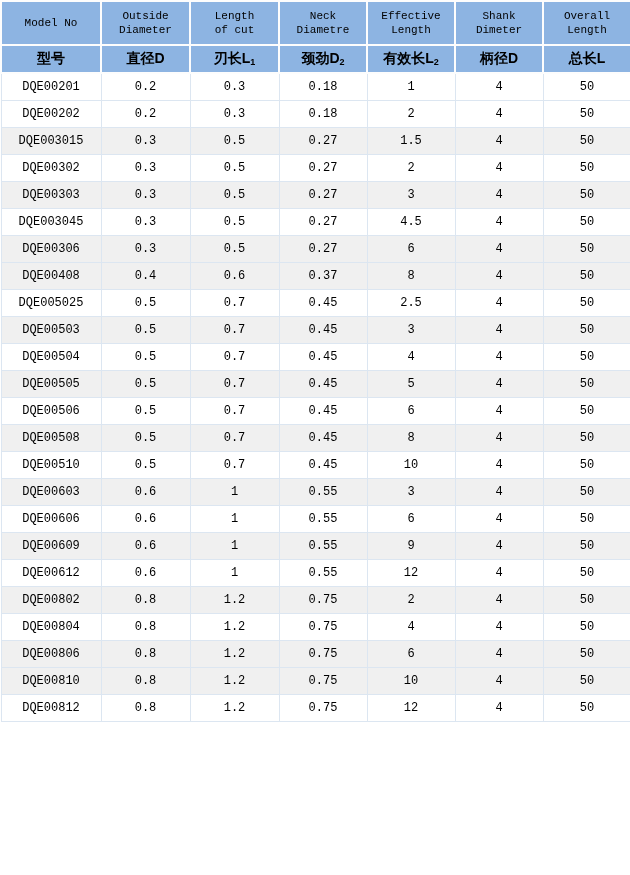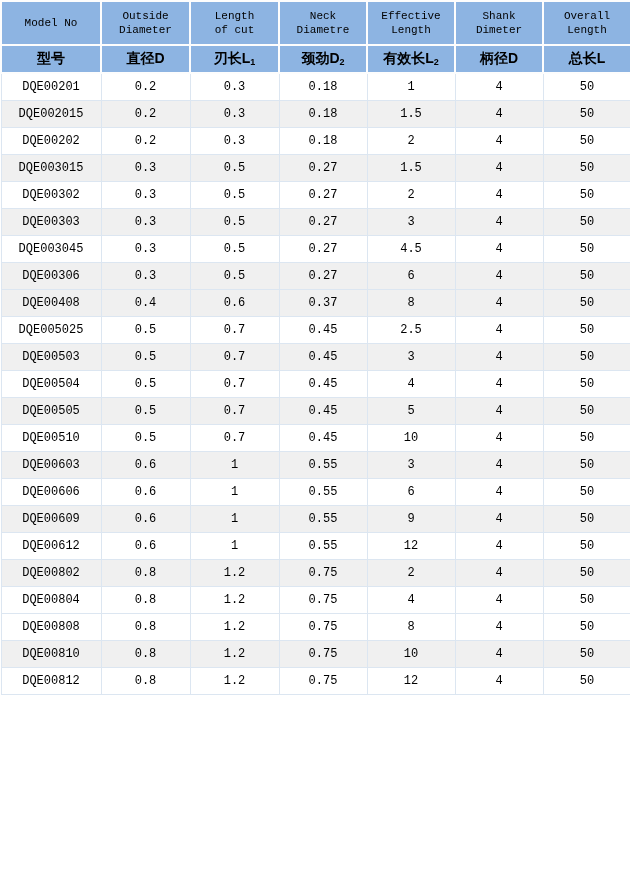--- a/index.html
+++ b/index.html
@@ -111,29 +111,20 @@
   <tbody>
       <tr>
     <td>DQE00201</td>
     <td>0.2</td>
     <td>0.3</td>
     <td>0.18</td>
     <td>1</td>
     <td>4</td>
     <td>50</td>
   </tr>
-      <tr class="alt">
-    <td>DQE002015</td>
-    <td>0.2</td>
-    <td>0.3</td>
-    <td>0.18</td>
-    <td>1.5</td>
-    <td>4</td>
-    <td>50</td>
-  </tr>
       <tr>
     <td>DQE00202</td>
     <td>0.2</td>
     <td>0.3</td>
     <td>0.18</td>
     <td>2</td>
     <td>4</td>
     <td>50</td>
   </tr>
       <tr class="alt">
@@ -220,20 +211,38 @@
       <tr class="alt">
     <td>DQE00505</td>
     <td>0.5</td>
     <td>0.7</td>
     <td>0.45</td>
     <td>5</td>
     <td>4</td>
     <td>50</td>
   </tr>
       <tr>
+    <td>DQE00506</td>
+    <td>0.5</td>
+    <td>0.7</td>
+    <td>0.45</td>
+    <td>6</td>
+    <td>4</td>
+    <td>50</td>
+  </tr>
+      <tr class="alt">
+    <td>DQE00508</td>
+    <td>0.5</td>
+    <td>0.7</td>
+    <td>0.45</td>
+    <td>8</td>
+    <td>4</td>
+    <td>50</td>
+  </tr>
+      <tr>
     <td>DQE00510</td>
     <td>0.5</td>
     <td>0.7</td>
     <td>0.45</td>
     <td>10</td>
     <td>4</td>
     <td>50</td>
   </tr>
       <tr class="alt">
     <td>DQE00603</td>
@@ -282,26 +291,26 @@
   </tr>
       <tr>
     <td>DQE00804</td>
     <td>0.8</td>
     <td>1.2</td>
     <td>0.75</td>
     <td>4</td>
     <td>4</td>
     <td>50</td>
   </tr>
-      <tr>
-    <td>DQE00808</td>
-    <td>0.8</td>
-    <td>1.2</td>
-    <td>0.75</td>
-    <td>8</td>
+      <tr class="alt">
+    <td>DQE00806</td>
+    <td>0.8</td>
+    <td>1.2</td>
+    <td>0.75</td>
+    <td>6</td>
     <td>4</td>
     <td>50</td>
   </tr>
       <tr class="alt">
     <td>DQE00810</td>
     <td>0.8</td>
     <td>1.2</td>
     <td>0.75</td>
     <td>10</td>
     <td>4</td>

